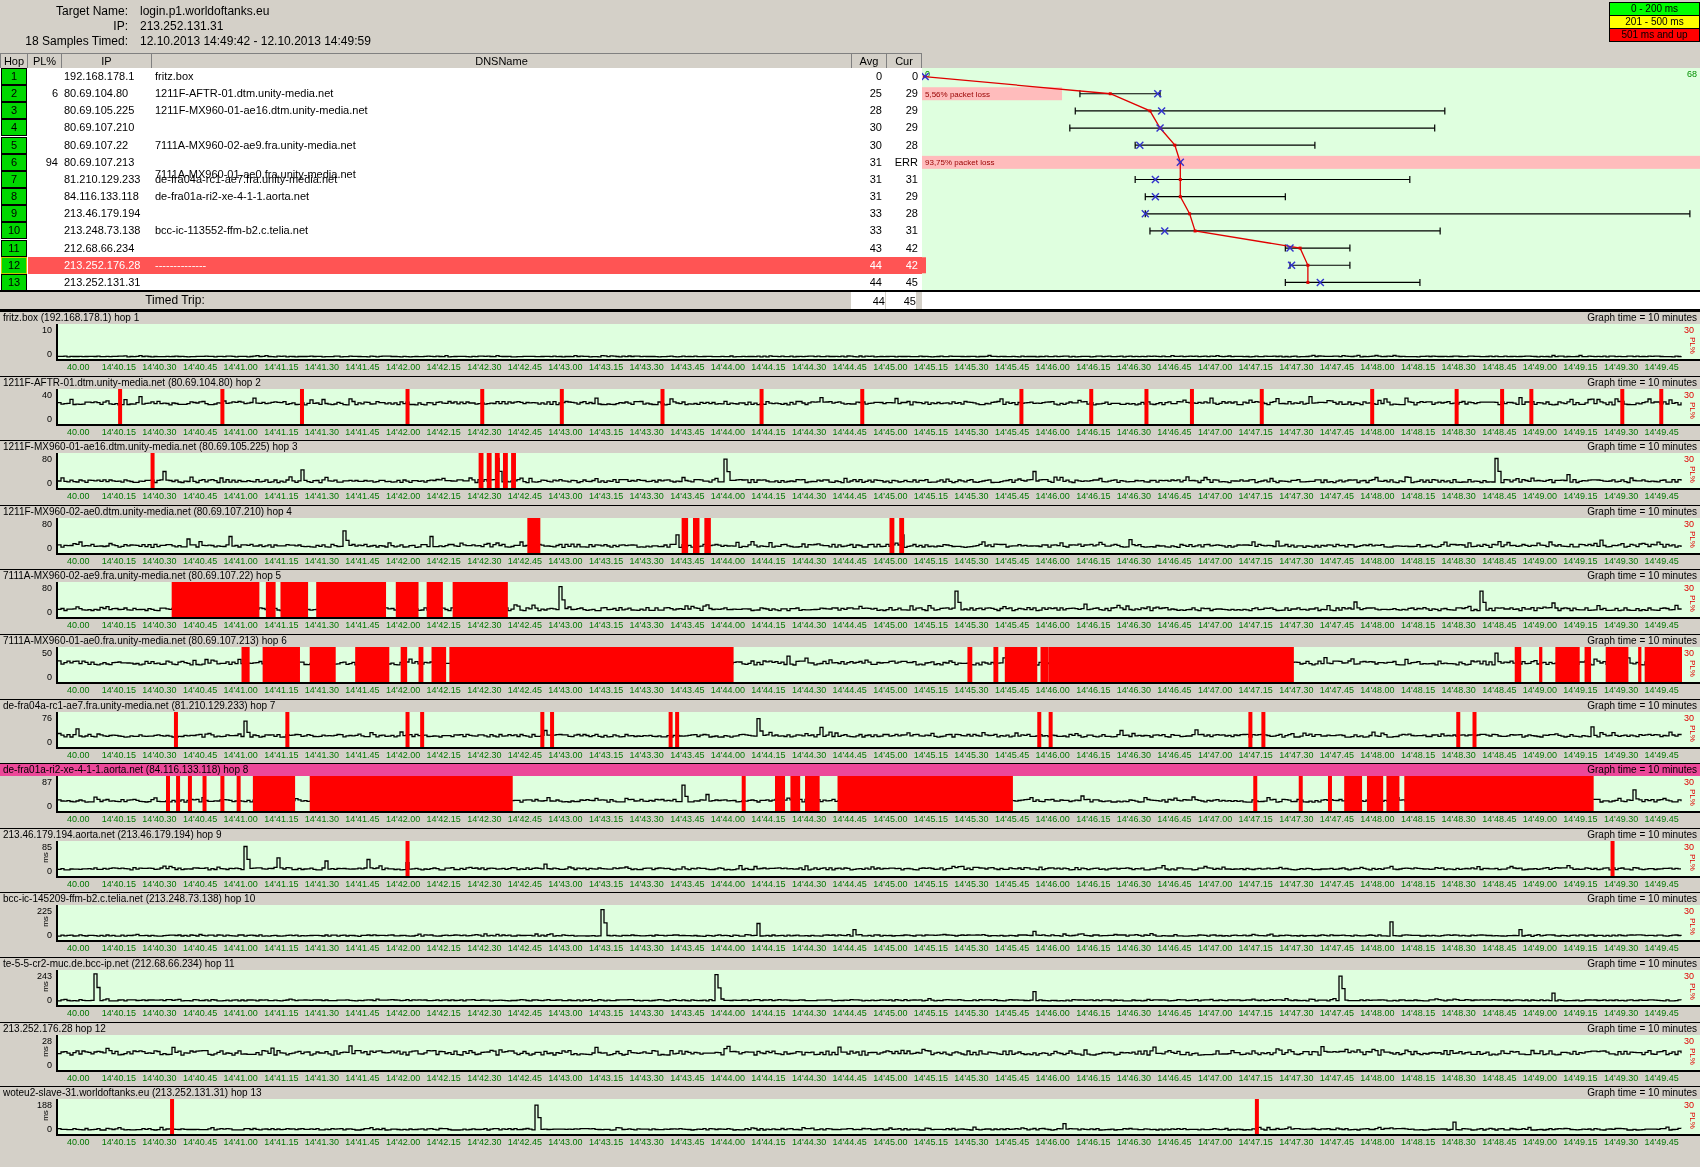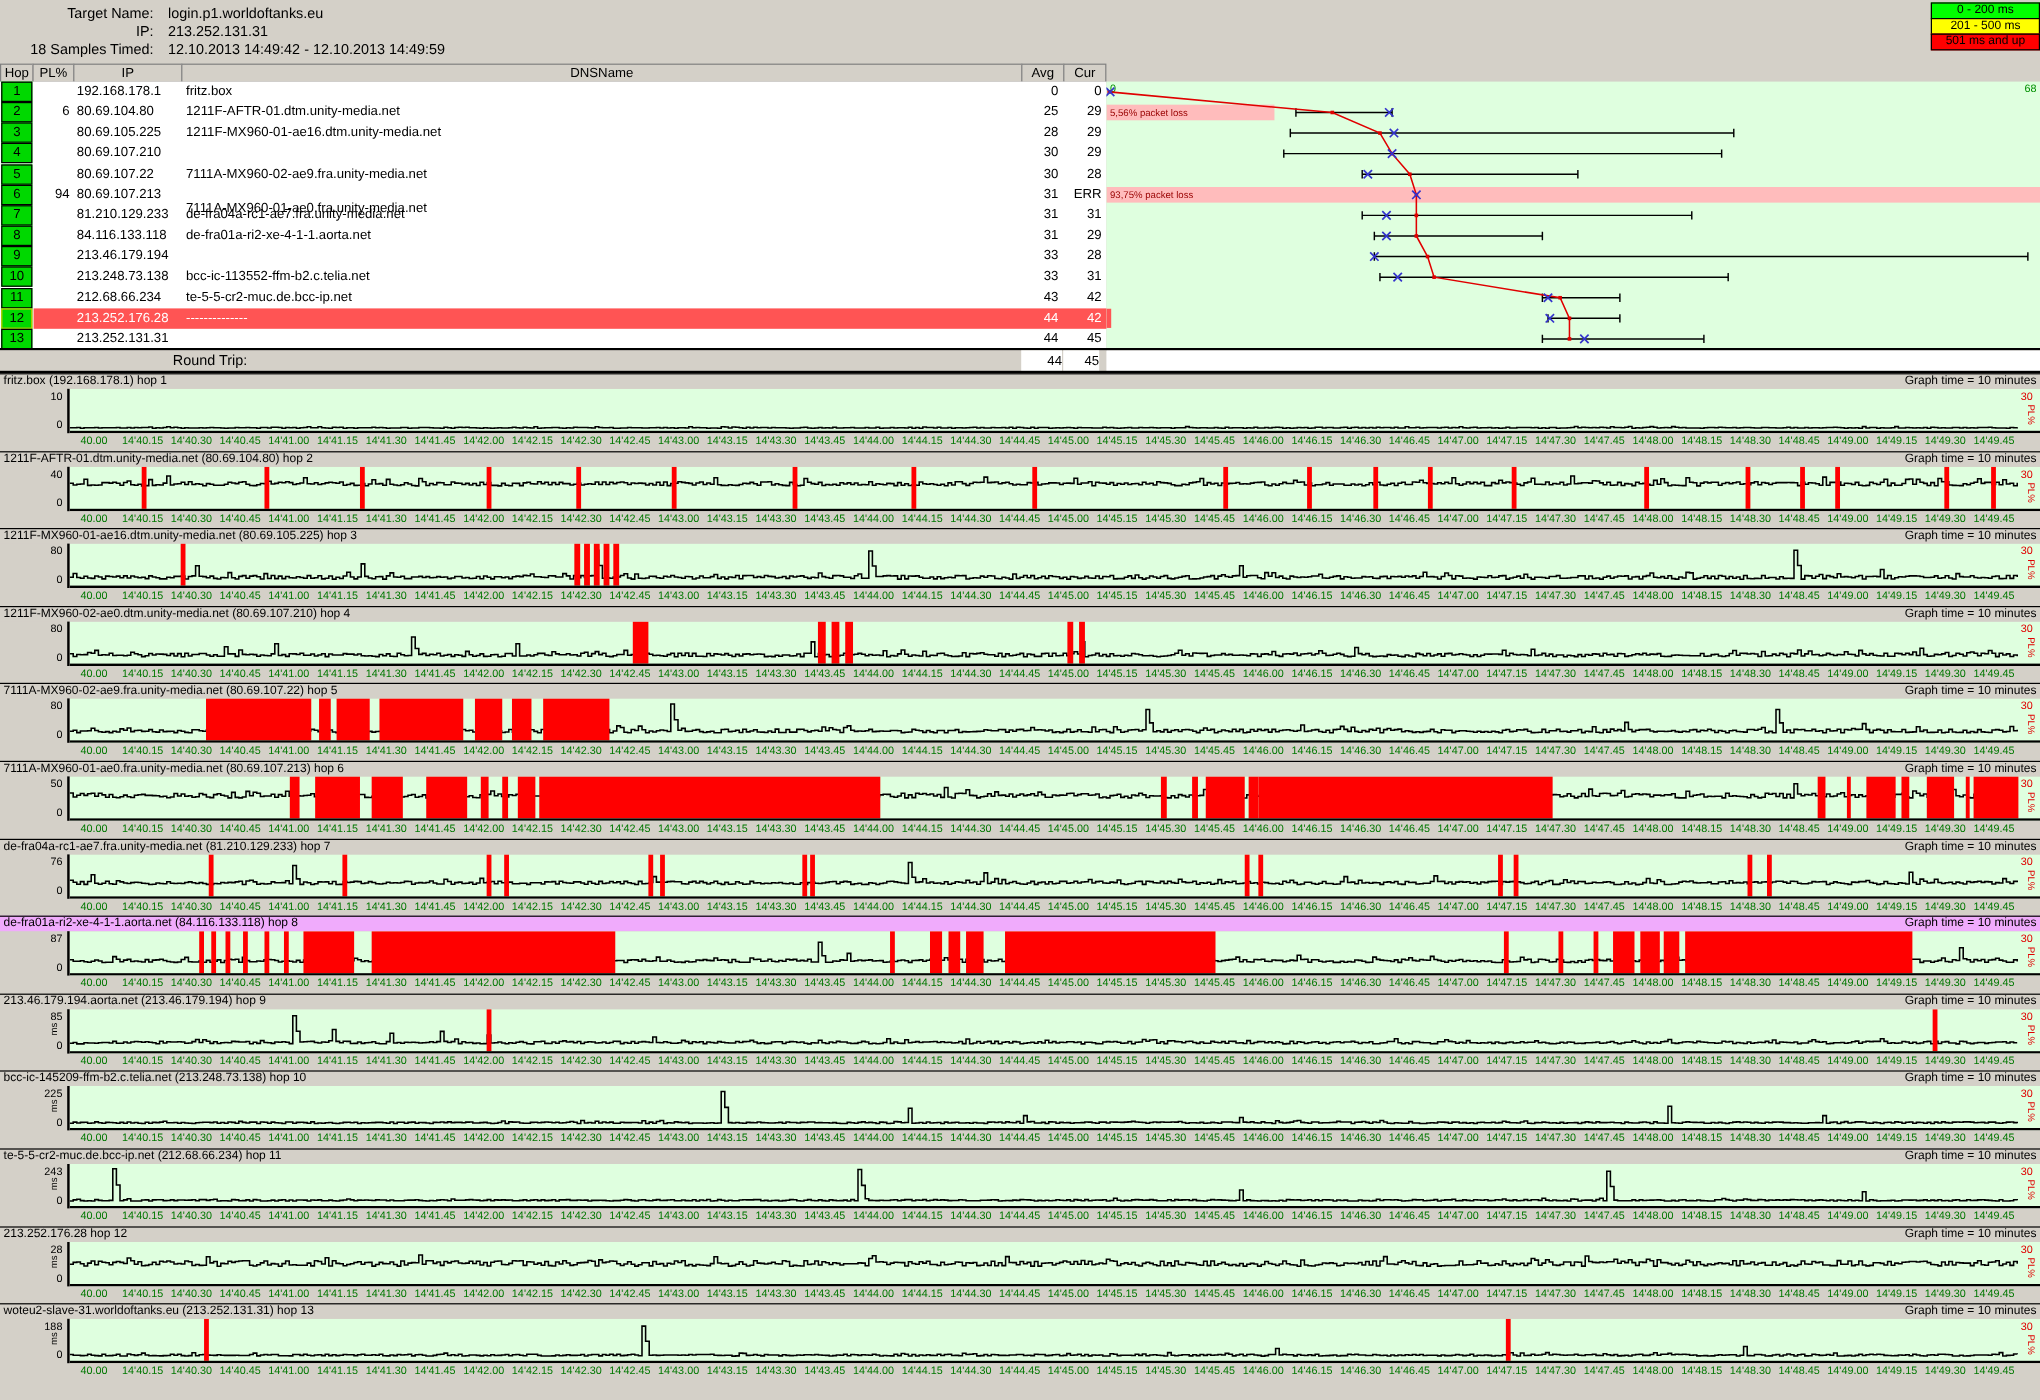--- a/index.html
+++ b/index.html
@@ -119,21 +119,20 @@
         <div style="position: absolute; left: 27px; top: 0px; width: 31px; height: 17px; font-size: 11px; text-align: right; line-height: 17px;"></div>
         <div style="position: absolute; left: 64px; top: 0px; width: 88px; height: 17px; font-size: 11px; line-height: 17px; white-space: nowrap;">213.248.73.138</div>
         <div style="position: absolute; left: 155px; top: 0px; width: 690px; height: 17px; font-size: 11px; line-height: 17px; white-space: nowrap; overflow: hidden;">bcc-ic-113552-ffm-b2.c.telia.net</div>
         <div style="position: absolute; left: 851px; top: 0px; width: 31px; height: 17px; font-size: 11px; text-align: right; line-height: 17px;">33</div>
         <div style="position: absolute; left: 886px; top: 0px; width: 32px; height: 17px; font-size: 11px; text-align: right; line-height: 17px;">31</div>
       </div>
       <div style="position: absolute; left: 0px; top: 239.54px; width: 922px; height: 17.154px;">
         <div style="position: absolute; left: 1px; top: 0px; width: 24px; height: 15px; background: rgb(0, 216, 0); border: 1px solid rgb(0, 0, 0); font-size: 11px; text-align: center; line-height: 15px;">11</div>
         <div style="position: absolute; left: 27px; top: 0px; width: 31px; height: 17px; font-size: 11px; text-align: right; line-height: 17px;"></div>
         <div style="position: absolute; left: 64px; top: 0px; width: 88px; height: 17px; font-size: 11px; line-height: 17px; white-space: nowrap;">212.68.66.234</div>
-        <div style="position: absolute; left: 155px; top: 0px; width: 690px; height: 17px; font-size: 11px; line-height: 17px; white-space: nowrap; overflow: hidden;">te-5-5-cr2-muc.de.bcc-ip.net</div>
         <div style="position: absolute; left: 851px; top: 0px; width: 31px; height: 17px; font-size: 11px; text-align: right; line-height: 17px;">43</div>
         <div style="position: absolute; left: 886px; top: 0px; width: 32px; height: 17px; font-size: 11px; text-align: right; line-height: 17px;">42</div>
       </div>
       <div style="position: absolute; left: 0px; top: 256.694px; width: 922px; height: 17.154px;">
         <div style="position: absolute; left: 28px; top: 0px; width: 894px; height: 17px; background: rgb(255, 84, 84);"></div>
         <div style="position: absolute; left: 1px; top: 0px; width: 24px; height: 15px; background: rgb(0, 216, 0); border: 1px solid rgb(200, 200, 0); font-size: 11px; text-align: center; line-height: 15px;">12</div>
         <div style="position: absolute; left: 27px; top: 0px; width: 31px; height: 17px; font-size: 11px; text-align: right; line-height: 17px; color: rgb(255, 255, 255);"></div>
         <div style="position: absolute; left: 64px; top: 0px; width: 88px; height: 17px; font-size: 11px; line-height: 17px; white-space: nowrap; color: rgb(255, 255, 255);">213.252.176.28</div>
         <div style="position: absolute; left: 155px; top: 0px; width: 690px; height: 17px; font-size: 11px; line-height: 17px; white-space: nowrap; overflow: hidden; color: rgb(255, 255, 255);">--------------</div>
         <div style="position: absolute; left: 851px; top: 0px; width: 31px; height: 17px; font-size: 11px; text-align: right; line-height: 17px; color: rgb(255, 255, 255);">44</div>
@@ -226,21 +225,21 @@
       <line x1="366.04999999999995" y1="193.771" x2="373.04999999999995" y2="200.771" stroke="#3333cc" stroke-width="1.4"></line>
       <line x1="366.04999999999995" y1="200.771" x2="373.04999999999995" y2="193.771" stroke="#3333cc" stroke-width="1.4"></line>
       <rect x="384.388" y="212.925" width="3" height="3" fill="#e00000"></rect>
       <line x1="394.836" y1="210.925" x2="401.836" y2="217.925" stroke="#3333cc" stroke-width="1.4"></line>
       <line x1="394.836" y1="217.925" x2="401.836" y2="210.925" stroke="#3333cc" stroke-width="1.4"></line>
     </svg>
 
   <div class="abs" style="left:0;top:290px;width:1700px;height:2px;background:#000;"></div>
   <div class="abs" style="left:0;top:292px;width:922px;height:18px;background:#d4d0c8;"></div>
   <div class="abs" style="left:922px;top:292px;width:778px;height:18px;background:#fff;"></div>
-  <div class="abs" style="left:110px;top:293px;width:130px;font-size:12px;text-align:center;">Round Trip:</div>
+  <div class="abs" style="left:110px;top:293px;width:130px;font-size:12px;text-align:center;">Timed Trip:</div>
   <div class="abs" style="left:851px;top:292px;width:34px;height:18px;background:#fff;font-size:11px;text-align:right;line-height:18px;padding-right:0;">44</div>
   <div class="abs" style="left:886px;top:292px;width:30px;height:18px;background:#fff;font-size:11px;text-align:right;line-height:18px;">45</div>
   <div class="abs" style="left:0;top:309px;width:1700px;height:2px;background:#000;"></div>
 
   <div id="strips">
       <div style="position: absolute; left: 0px; top: 311px; width: 1700px; height: 64.6px;">
         <div style="position: absolute; left: 0px; top: 0px; width: 1700px; height: 12px; background: rgb(212, 208, 200); border-top: 1px solid rgb(0, 0, 0);">
           <div style="position: absolute; left: 3px; top: 0px; font-size: 10px; line-height: 12px; white-space: nowrap;">fritz.box (192.168.178.1) hop 1</div>
           <div style="position: absolute; right: 3px; top: 0px; font-size: 10px; line-height: 12px;">Graph time = 10 minutes</div>
         </div>
@@ -712,21 +711,21 @@
           <span class="xl" style="left: 1418.1px; top: 1px;">14'48.15</span>
           <span class="xl" style="left: 1458.7px; top: 1px;">14'48.30</span>
           <span class="xl" style="left: 1499.3px; top: 1px;">14'48.45</span>
           <span class="xl" style="left: 1539.9px; top: 1px;">14'49.00</span>
           <span class="xl" style="left: 1580.5px; top: 1px;">14'49.15</span>
           <span class="xl" style="left: 1621.1px; top: 1px;">14'49.30</span>
           <span class="xl" style="left: 1661.7px; top: 1px;">14'49.45</span>
         </div>
       </div>
       <div style="position: absolute; left: 0px; top: 763.2px; width: 1700px; height: 64.6px;">
-        <div style="position: absolute; left: 0px; top: 0px; width: 1700px; height: 12px; background: #f0abfc; border-top: 1px solid rgb(0, 0, 0);">
+        <div style="position: absolute; left: 0px; top: 0px; width: 1700px; height: 12px; background: #ec4899; border-top: 1px solid rgb(0, 0, 0);">
           <div style="position: absolute; left: 3px; top: 0px; font-size: 10px; line-height: 12px; white-space: nowrap;">de-fra01a-ri2-xe-4-1-1.aorta.net (84.116.133.118) hop 8</div>
           <div style="position: absolute; right: 3px; top: 0px; font-size: 10px; line-height: 12px;">Graph time = 10 minutes</div>
         </div>
         <svg width="1642" height="37" style="position: absolute; left: 58px; top: 13px;">
           <rect x="0" y="0" width="1642" height="37" fill="#dfffdf"></rect>
           <path d="M0,23.8H3V25.0H6V25.1H9V24.6H12V25.5H15V25.8H18V25.0H21V24.0H24V24.8H27V26.1H30V25.8H33V25.8H36V21.2H39V23.3H42V25.5H45V24.1H48V23.5H51V25.2H54V24.8H57V25.3H60V25.6H63V23.7H66V25.6H69V24.1H72V23.9H75V23.4H78V24.4H81V25.3H84V25.6H87V26.0H90V25.7H93V23.6H96V21.8H99V25.4H102V25.6H105V25.6H108V24.7H111V25.9H114V24.3H117V25.9H120V25.1H123V23.9H126V26.1H129V24.4H132V23.4H135V23.8H138V23.4H141V25.8H144V21.7H147V24.5H150V25.4H153V25.4H156V24.9H159V25.0H162V23.9H165V23.6H168V23.8H171V24.4H174V25.7H177V25.0H180V24.6H183V25.1H186V25.6H189V24.3H192V25.9H195V24.1H198V23.8H201V24.5H204V25.7H207V23.4H210V25.4H213V24.1H216V23.9H219V25.9H222V24.3H225V24.6H228V25.7H231V23.5H234V24.7H237V22.6H240V23.8H243V25.2H246V24.7H249V25.4H252V25.1H255V25.4H258V25.4H261V24.4H264V25.5H267V25.7H270V24.1H273V25.4H276V23.8H279V25.4H282V24.2H285V25.5H288V23.5H291V25.0H294V26.0H297V23.5H300V24.5H303V24.5H306V23.5H309V24.0H312V25.8H315V25.6H318V24.8H321V25.3H324V23.4H327V25.6H330V24.5H333V24.2H336V23.3H339V25.3H342V26.1H345V24.7H348V25.4H351V23.9H354V23.5H357V24.2H360V25.8H363V24.5H366V25.3H369V24.4H372V23.9H375V25.9H378V25.3H381V23.8H384V23.9H387V24.9H390V25.6H393V25.8H396V24.7H399V25.1H402V23.7H405V26.0H408V25.9H411V24.4H414V26.0H417V25.8H420V25.5H423V23.8H426V23.4H429V24.8H432V25.8H435V25.3H438V25.8H441V23.4H444V25.2H447V23.8H450V24.1H453V24.6H456V24.4H459V24.4H462V26.1H465V24.1H468V23.8H471V23.9H474V25.1H477V23.5H480V24.9H483V25.0H486V24.7H489V21.6H492V25.0H495V25.1H498V24.0H501V25.1H504V25.9H507V25.6H510V26.0H513V25.0H516V25.7H519V25.5H522V24.0H525V24.3H528V23.7H531V24.3H534V24.5H537V22.4H540V24.2H543V23.8H546V24.1H549V26.1H552V23.6H555V25.2H558V25.9H561V25.9H564V25.8H567V22.3H570V23.6H573V23.4H576V25.0H579V24.9H582V23.4H585V25.1H588V25.4H591V24.4H594V25.0H597V23.4H600V23.9H603V23.5H606V24.9H609V24.3H612V24.8H615V23.4H618V25.7H621V25.7H624V9.2H627V20.4H630V25.8H633V25.9H636V24.8H639V25.0H642V23.9H645V24.2H648V18.5H651V25.1H654V24.6H657V24.0H660V24.5H663V24.2H666V23.9H669V24.9H672V24.7H675V24.5H678V25.9H681V25.6H684V24.7H687V25.2H690V24.4H693V24.0H696V24.6H699V26.0H702V24.4H705V24.3H708V23.9H711V25.0H714V24.2H717V23.5H720V24.1H723V23.6H726V24.2H729V22.2H732V23.9H735V24.6H738V25.6H741V23.4H744V25.9H747V23.5H750V26.1H753V22.2H756V24.8H759V23.7H762V25.6H765V24.2H768V24.8H771V24.7H774V23.3H777V25.3H780V24.6H783V23.8H786V23.4H789V23.8H792V26.1H795V26.0H798V25.4H801V25.4H804V23.3H807V23.9H810V25.8H813V24.6H816V25.8H819V24.9H822V25.8H825V23.5H828V25.3H831V25.3H834V23.6H837V23.5H840V26.0H843V24.1H846V26.0H849V25.4H852V24.6H855V23.8H858V25.9H861V24.6H864V24.5H867V24.2H870V23.8H873V23.9H876V25.6H879V26.1H882V25.7H885V24.3H888V25.2H891V24.1H894V6.7H897V19.0H900V24.5H903V23.7H906V25.2H909V24.7H912V25.5H915V25.9H918V25.4H921V23.4H924V21.5H927V25.4H930V25.2H933V25.3H936V24.2H939V23.5H942V24.9H945V24.9H948V15.4H951V23.6H954V24.6H957V25.2H960V24.5H963V24.1H966V23.7H969V23.4H972V21.6H975V25.4H978V23.8H981V25.4H984V25.6H987V23.6H990V23.8H993V23.3H996V25.0H999V25.2H1002V24.0H1005V24.3H1008V24.3H1011V25.5H1014V24.8H1017V24.1H1020V24.5H1023V20.0H1026V23.6H1029V23.3H1032V25.8H1035V23.8H1038V23.8H1041V25.0H1044V25.7H1047V25.1H1050V24.8H1053V26.0H1056V26.0H1059V25.1H1062V25.9H1065V25.2H1068V25.7H1071V24.0H1074V24.3H1077V25.1H1080V26.0H1083V25.9H1086V21.6H1089V23.5H1092V24.1H1095V24.4H1098V24.6H1101V25.2H1104V23.9H1107V26.0H1110V23.4H1113V24.0H1116V22.2H1119V24.3H1122V24.9H1125V23.6H1128V24.0H1131V24.2H1134V21.0H1137V23.6H1140V24.3H1143V25.0H1146V25.8H1149V24.4H1152V25.0H1155V24.2H1158V23.6H1161V25.2H1164V24.4H1167V25.1H1170V24.6H1173V25.4H1176V24.7H1179V25.3H1182V24.8H1185V25.9H1188V26.1H1191V26.1H1194V23.8H1197V24.9H1200V25.7H1203V25.5H1206V25.2H1209V21.7H1212V23.9H1215V23.4H1218V26.1H1221V25.7H1224V23.3H1227V23.6H1230V24.2H1233V25.7H1236V25.5H1239V23.5H1242V24.1H1245V25.8H1248V26.0H1251V25.2H1254V26.1H1257V24.6H1260V25.9H1263V24.2H1266V23.6H1269V24.3H1272V23.7H1275V24.3H1278V24.5H1281V23.5H1284V24.9H1287V24.5H1290V25.8H1293V23.5H1296V24.0H1299V22.9H1302V24.6H1305V25.3H1308V24.1H1311V23.3H1314V26.0H1317V23.5H1320V24.5H1323V25.3H1326V24.3H1329V25.3H1332V25.0H1335V23.9H1338V21.7H1341V24.2H1344V23.9H1347V25.2H1350V24.5H1353V25.0H1356V24.5H1359V24.8H1362V24.9H1365V24.4H1368V25.3H1371V23.8H1374V21.9H1377V24.4H1380V25.9H1383V24.1H1386V24.0H1389V26.0H1392V23.6H1395V25.4H1398V25.6H1401V25.5H1404V24.3H1407V25.7H1410V25.9H1413V23.7H1416V24.7H1419V24.8H1422V23.5H1425V23.4H1428V24.9H1431V24.3H1434V25.0H1437V16.9H1440V24.2H1443V25.7H1446V24.8H1449V25.4H1452V24.6H1455V25.4H1458V24.3H1461V24.1H1464V25.1H1467V22.8H1470V24.9H1473V23.8H1476V25.3H1479V25.5H1482V23.7H1485V24.9H1488V25.4H1491V23.7H1494V25.6H1497V25.8H1500V24.9H1503V26.1H1506V26.0H1509V23.6H1512V24.0H1515V24.3H1518V25.9H1521V25.6H1524V24.9H1527V23.6H1530V24.7H1533V23.4H1536V23.4H1539V23.4H1542V26.0H1545V24.8H1548V24.9H1551V25.8H1554V25.0H1557V24.3H1560V22.3H1563V25.2H1566V25.7H1569V23.8H1572V24.4H1575V13.8H1578V22.9H1581V23.8H1584V25.7H1587V23.7H1590V24.7H1593V23.6H1596V25.9H1599V24.0H1602V23.7H1605V22.5H1608V24.1H1611V24.8H1614V25.8H1617V25.8H1620V23.9H1623V25.3" fill="none" stroke="#000" stroke-width="1.3"></path>
           <rect x="194.88" y="0" width="42.22399999999999" height="35" fill="#ff0000"></rect>
           <rect x="251.72" y="0" width="203.00000000000006" height="35" fill="#ff0000"></rect>
           <rect x="716.996" y="0" width="10.068799999999973" height="35" fill="#ff0000"></rect>
           <rect x="732.424" y="0" width="9.744000000000009" height="35" fill="#ff0000"></rect>

